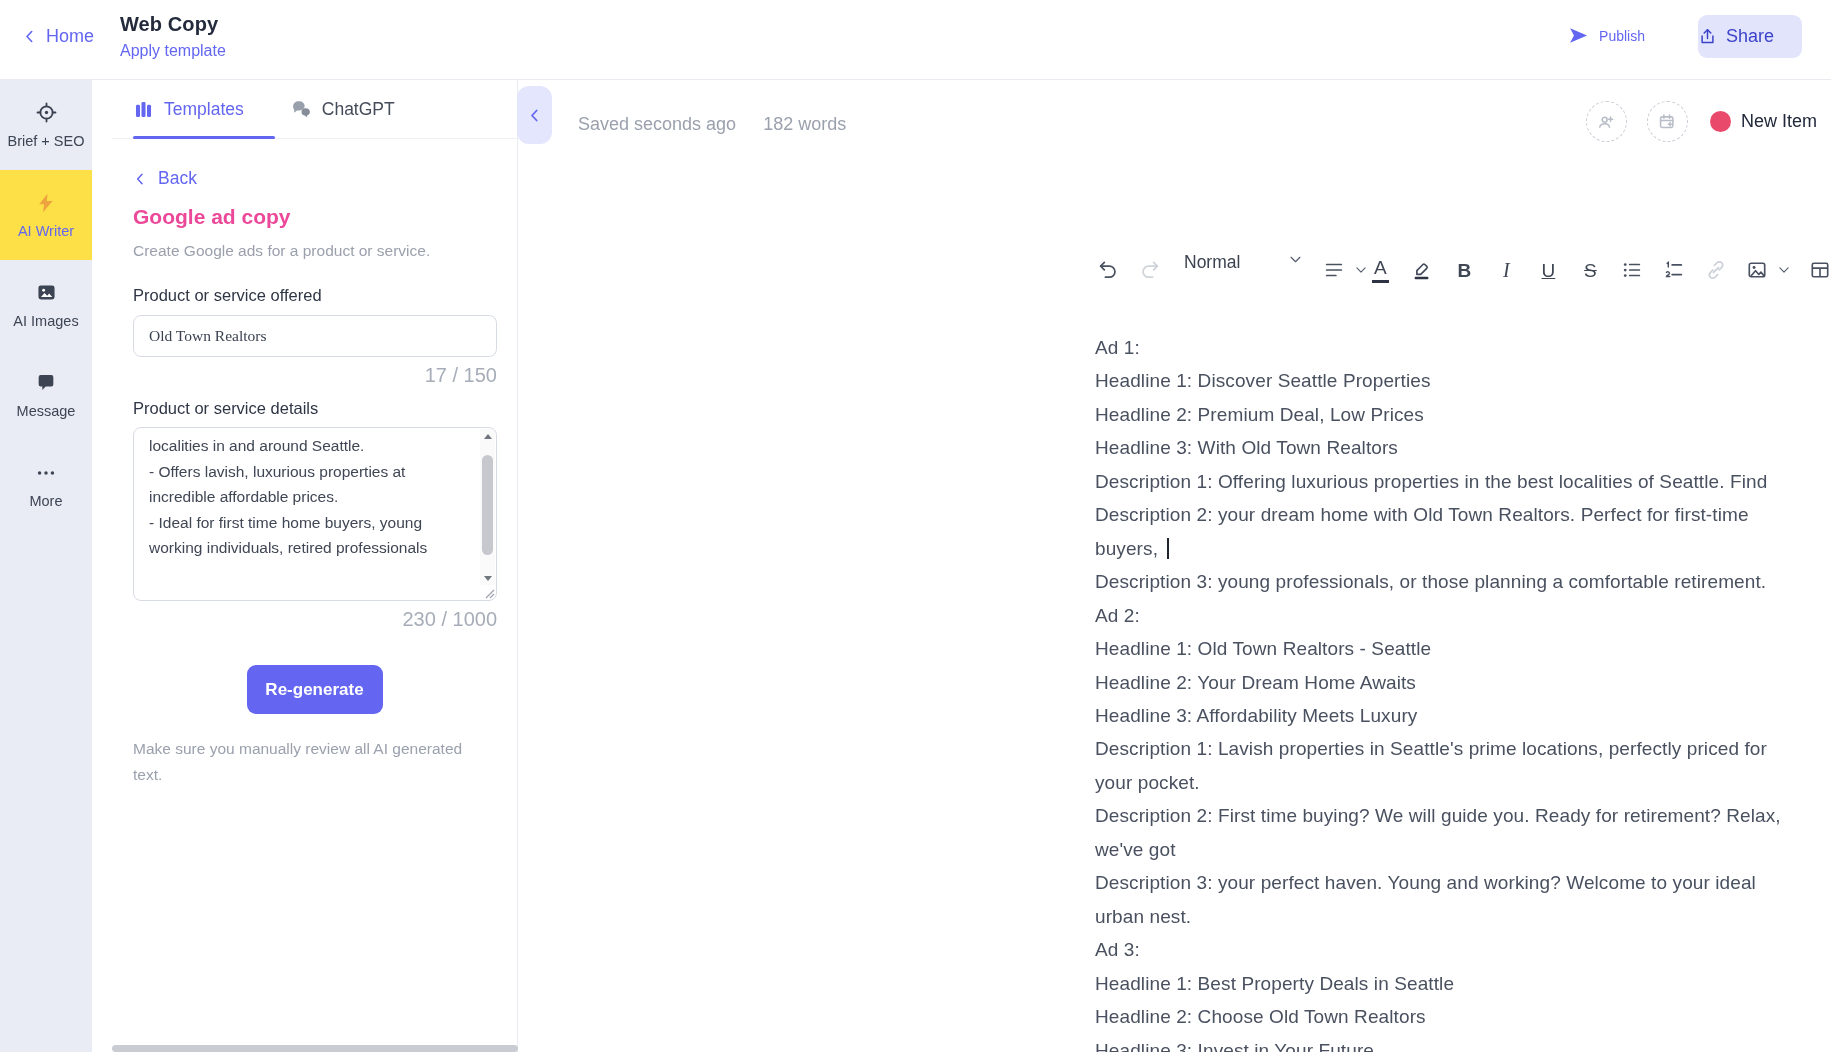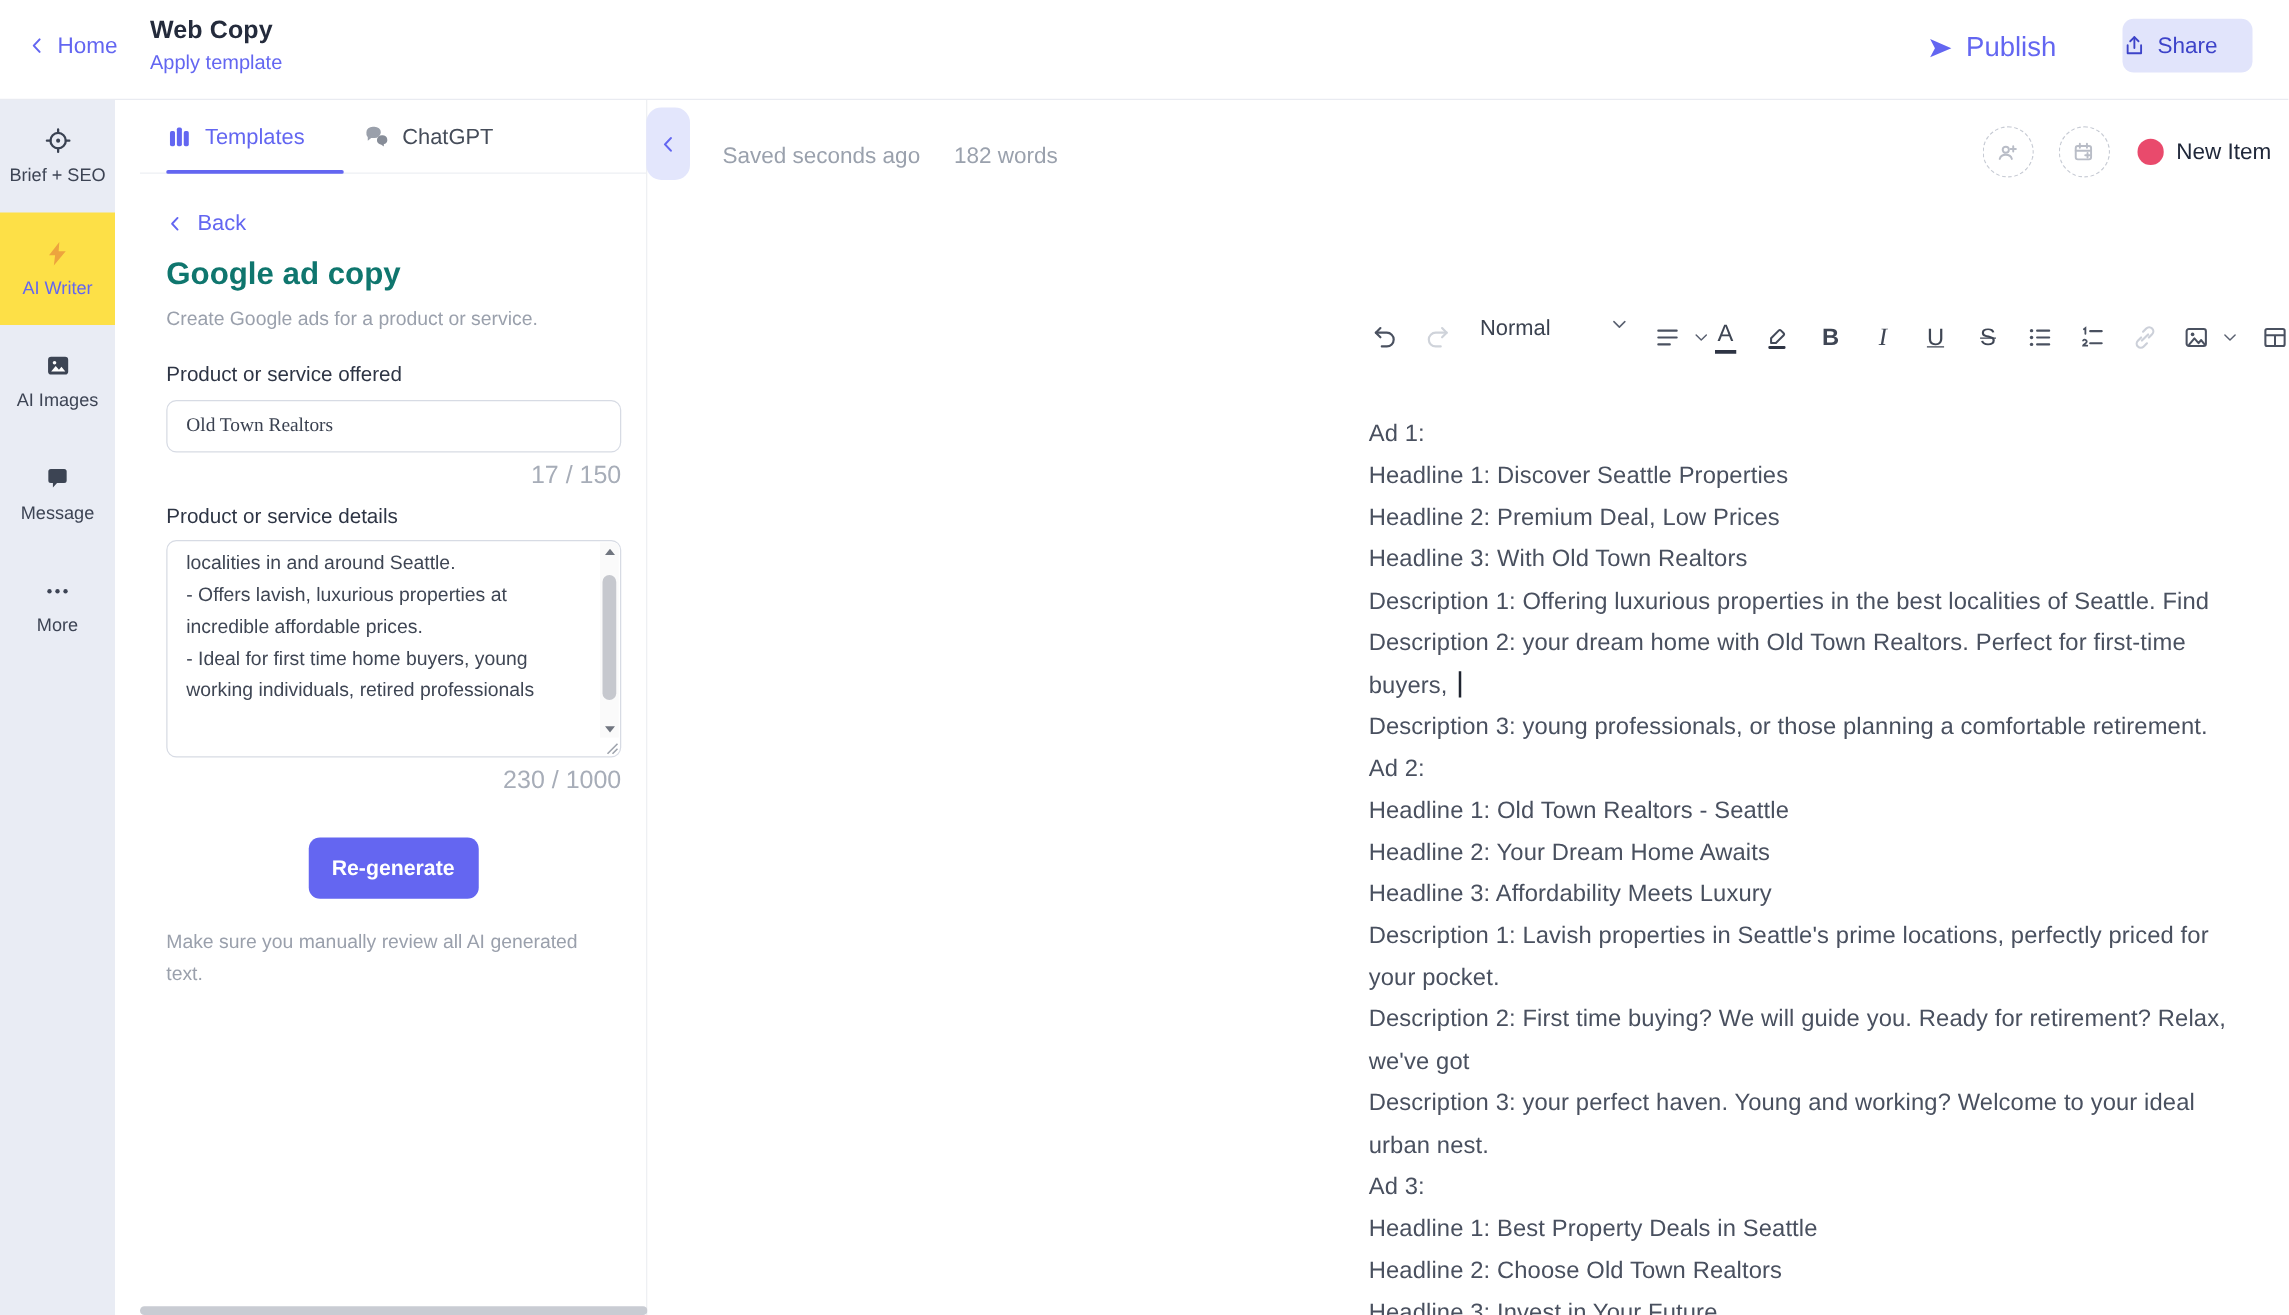--- a/index.html
+++ b/index.html
@@ -6,40 +6,40 @@
   html,body{background:#fff}
   body{font-family:"Liberation Sans",sans-serif;color:#2e3545}
   .app{position:relative;width:1831px;height:1052px;overflow:hidden;background:#fff}
 
   
   .header{position:absolute;top:0;left:0;right:0;height:80px;background:#fff;border-bottom:1px solid #e9ebf1;z-index:5}
   .home-link{position:absolute;left:22px;top:26px;display:flex;align-items:center;gap:9px;color:#6366f1;font-size:18px;cursor:pointer}
   .title-block{position:absolute;left:120px;top:13px}
   .doc-title{font-size:20px;font-weight:700;color:#242b3c;letter-spacing:.1px}
   .apply-link{font-size:16px;color:#6366f1;margin-top:6px;cursor:pointer}
-  .publish{position:absolute;right:186px;top:25px;display:flex;align-items:center;gap:10px;color:#6366f1;font-size:22px;cursor:pointer}
+  .publish{position:absolute;right:186px;top:25px;display:flex;align-items:center;gap:10px;color:#6366f1;font-size:14px;cursor:pointer}
   .share-btn{position:absolute;right:29px;top:15px;width:104px;height:43px;background:#e1e4fb;border:none;border-radius:9px;display:flex;align-items:center;justify-content:flex-start;gap:9px;color:#3d43c9;font-size:18px;font-weight:500;cursor:pointer}
 
   
   .rail{position:absolute;left:0;top:80px;bottom:0;width:92px;background:#e9ecf4}
   .rail-item{height:90px;display:flex;flex-direction:column;align-items:center;justify-content:center;gap:9px;cursor:pointer}
   .rail-item .lbl{font-size:14.5px;color:#3d4454}
   .rail-item.active{background:#fde047}
   .rail-item.active .lbl{color:#6366f1;font-weight:500}
 
   
   .panel{position:absolute;left:112px;top:80px;bottom:0;width:406px;background:#fff;border-right:1px solid #e9ebf0}
   .tabbar{position:relative;height:59px;border-bottom:1px solid #edeff3;display:flex;align-items:center;padding-left:21px}
   .tab{display:flex;align-items:center;gap:10px;font-size:17.5px;cursor:pointer;margin-right:46px;font-weight:500}
   .tab .t-lbl{color:#454c59}
   .tab.active .t-lbl{color:#6366f1}
   .tab-underline{position:absolute;left:21px;bottom:-1px;width:142px;height:3px;background:#6366f1;border-radius:2px}
   .panel-body{padding:0 21px}
   .back-row{margin-top:29px;display:flex;align-items:center;gap:11px;color:#6366f1;font-size:17.5px;cursor:pointer}
-  .tpl-title{margin-top:16px;font-size:25px;font-weight:700;color:#0f766e}
+  .tpl-title{margin-top:16px;font-size:21px;font-weight:700;color:#ec4899}
   .tpl-desc{margin-top:13px;font-size:15.5px;color:#9aa0ac}
   .field-label{margin-top:26px;font-size:16.5px;color:#2e3545}
   .text-input{margin-top:10px;width:364px;height:42px;border:1px solid #d7dbe4;border-radius:8px;padding:0 15px;font-size:15.5px;color:#3a4150;font-family:Liberation Serif, serif;outline:none;background:#fff}
   .char-count{width:364px;text-align:right;font-size:20px;color:#a7adb8;margin-top:7px}
   .details-box{position:relative;margin-top:9px;width:364px;height:174px;border:1px solid #d7dbe4;border-radius:8px;background:#fff;overflow:hidden}
   .details-text{position:absolute;left:0;top:0;right:17px;padding:5px 4px 6px 15px;font-size:15.5px;line-height:25.6px;color:#3f4654;white-space:pre-wrap}
   .sb{position:absolute;top:1px;right:1px;bottom:15px;width:15px;background:#fafafa}
   .sb-up,.sb-down{position:absolute;left:0;width:15px;height:14px;display:flex;align-items:center;justify-content:center;cursor:pointer}
   .sb-up{top:0}.sb-down{bottom:0}
   .tri-up{width:0;height:0;border-left:4px solid transparent;border-right:4px solid transparent;border-bottom:5px solid #70757f}

